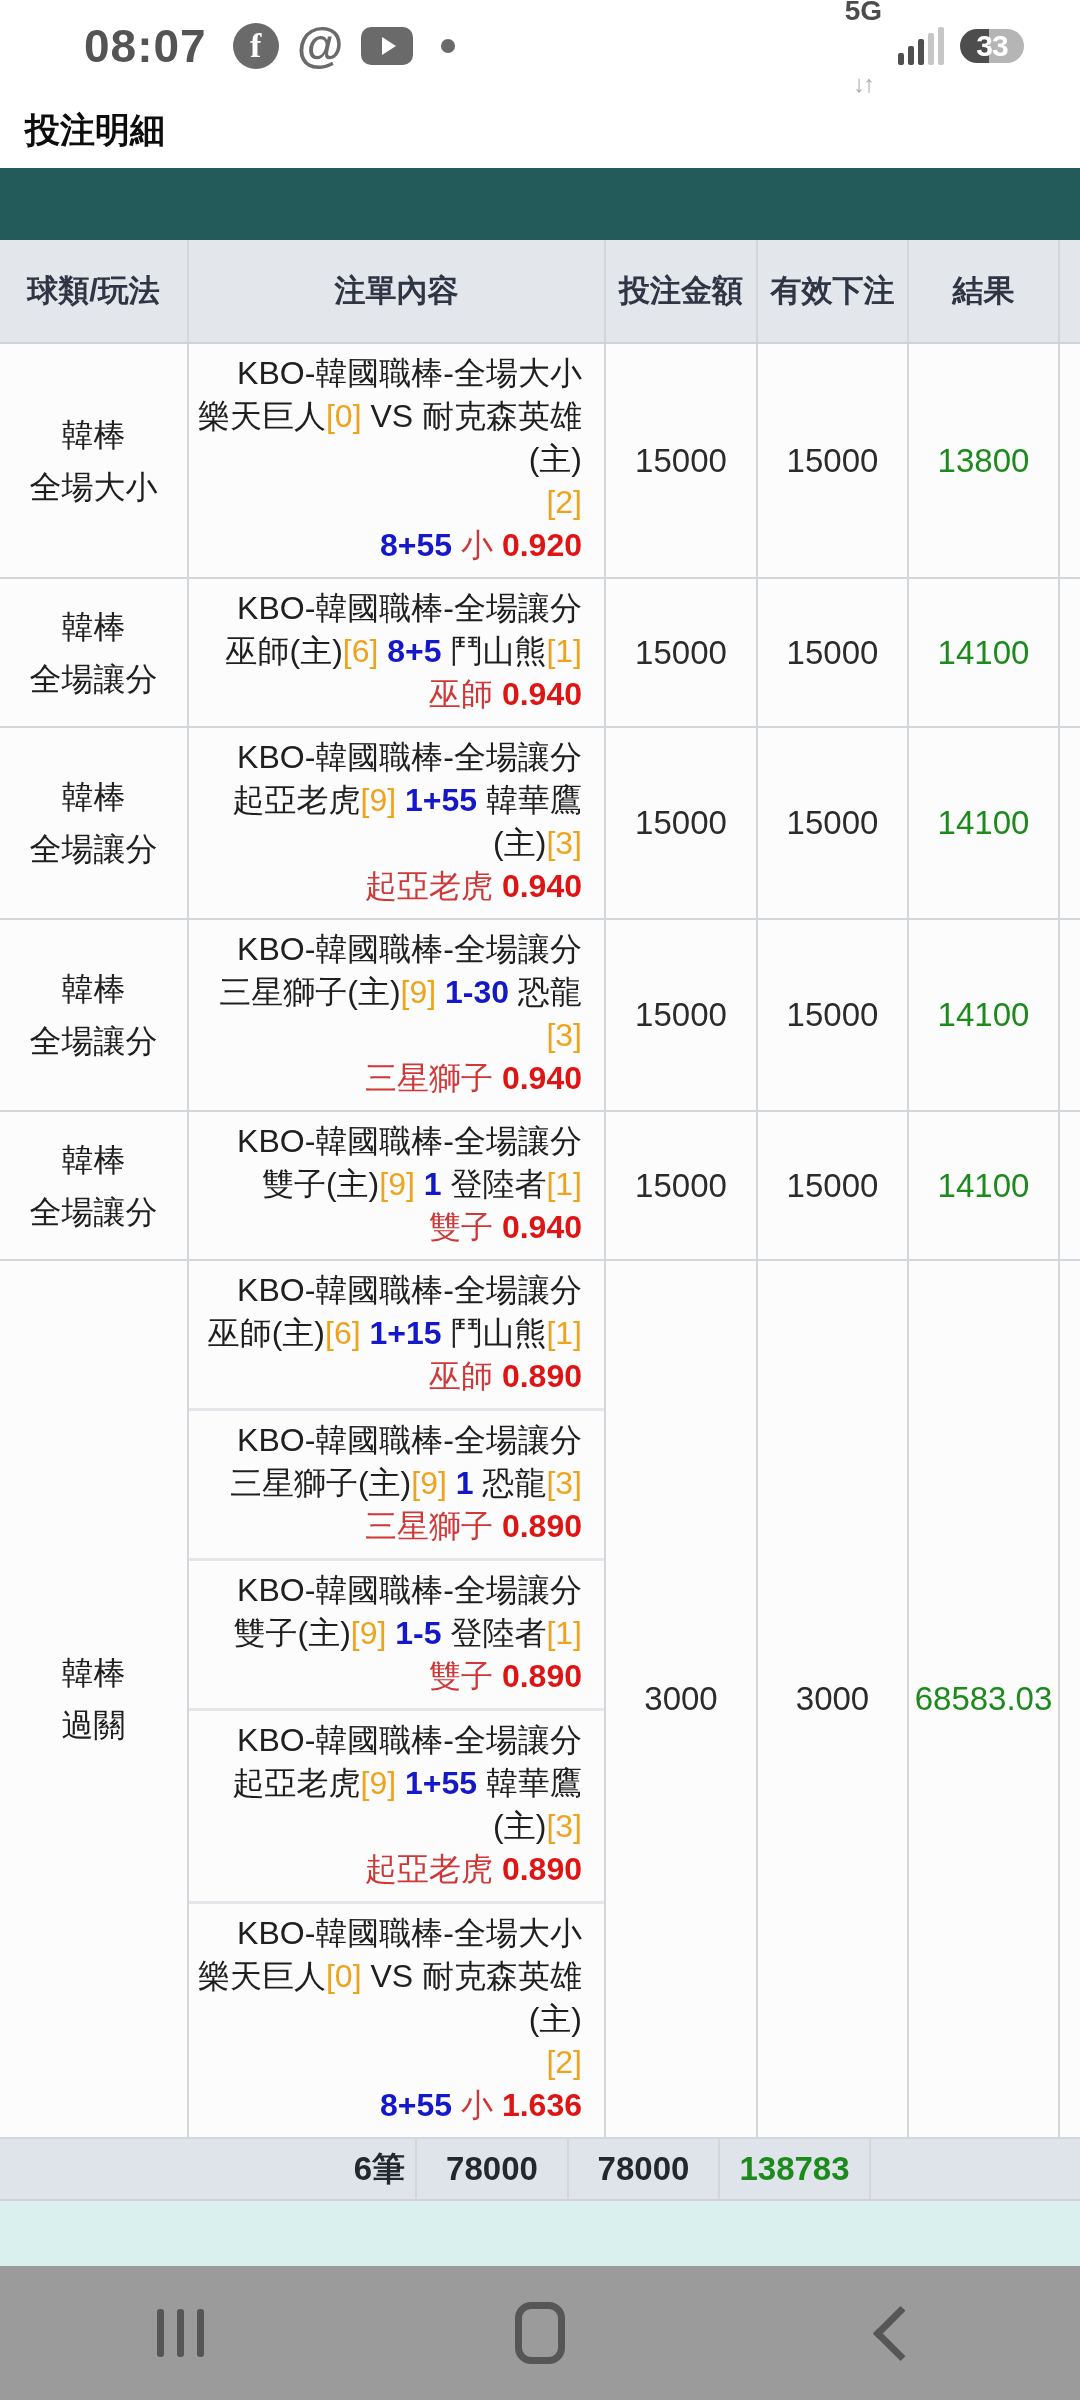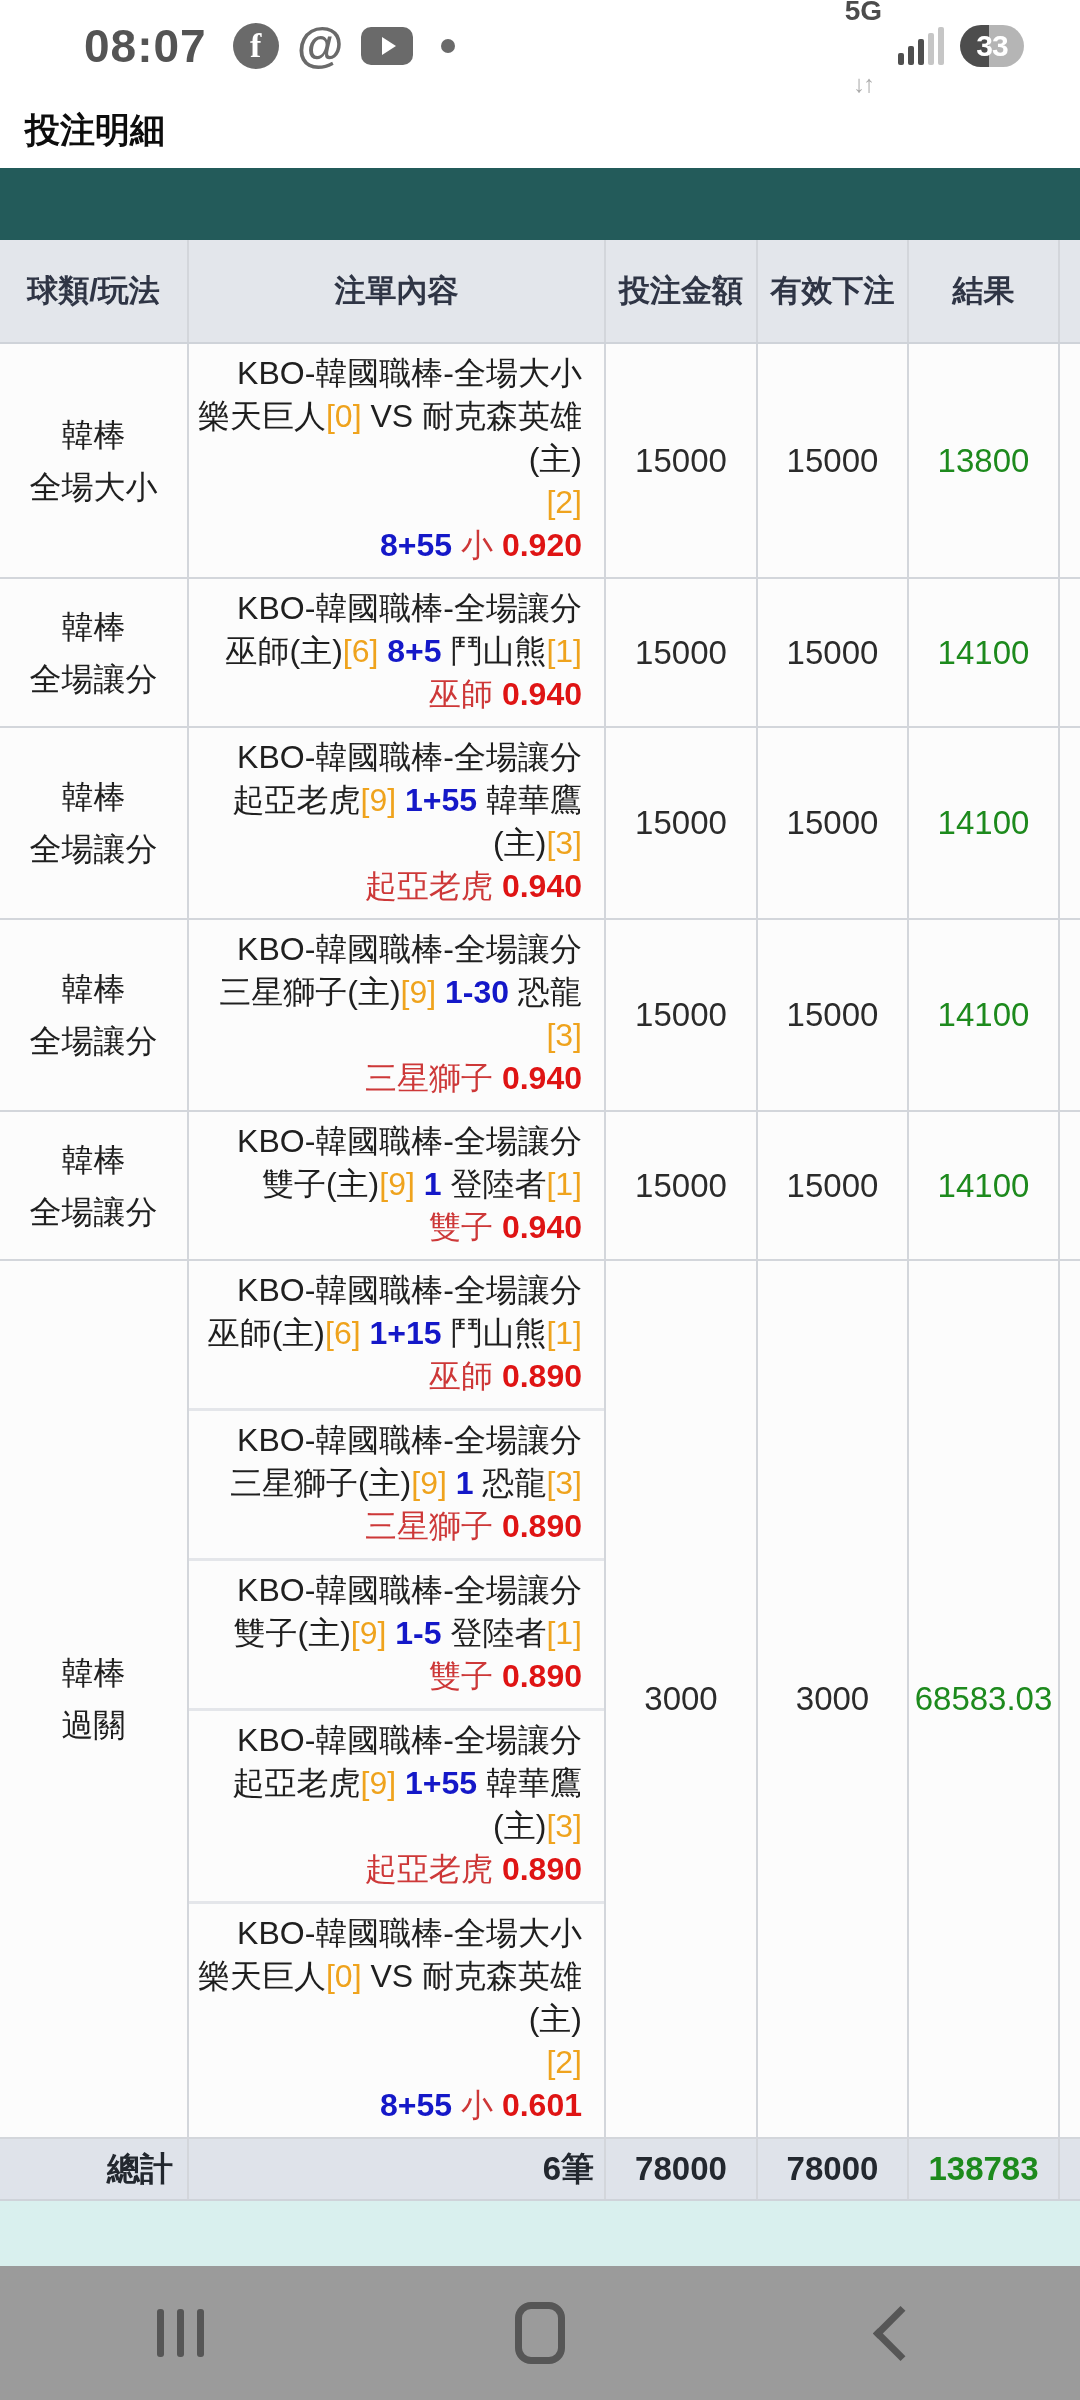--- a/index.html
+++ b/index.html
@@ -20,21 +20,21 @@
   .yt-rect{width:52px;height:38px;border-radius:10px;background:#6a6a6a;display:flex;align-items:center;justify-content:center;}
   .yt-tri{width:0;height:0;border-left:14px solid #ffffff;border-top:9px solid transparent;border-bottom:9px solid transparent;margin-left:3px;}
   .sb-dot{width:14px;height:14px;border-radius:50%;background:#6a6a6a;margin-left:10px;}
   .sb-right{margin-left:auto;display:flex;align-items:center;gap:16px;}
   .net5g{display:flex;flex-direction:column;align-items:center;line-height:1;gap:45px;}
   .net5g .g{font-size:28px;font-weight:bold;color:#4c4c4c;}
   .net5g .arrows{font-size:24px;color:#ababab;margin-top:2px;letter-spacing:-2px;}
   .sigbars{display:flex;align-items:flex-end;gap:4px;height:38px;}
   .sigbars span{width:6px;border-radius:2px;background:#4f4f4f;display:block;}
   .sigbars span.lt{background:#c6c6c6;}
-  .battery{width:64px;height:42px;border-radius:21px;
+  .battery{width:64px;height:34px;border-radius:21px;
     background:linear-gradient(90deg,#4d4d4d 0 45%,#b5b5b5 45% 100%);
     display:flex;align-items:center;justify-content:center;
     color:#ffffff;font-size:30px;font-weight:bold;letter-spacing:-1px;}
   
   .titlebar{height:76px;display:flex;align-items:center;padding:0 25px;}
   .page-title{font-size:35px;font-weight:bold;color:#0d0d0d;}
   
   .tealbar{height:72px;background:#235b5a;}
   
   .tbl{width:1080px;}
@@ -227,32 +227,31 @@
           </div>
           <div class="bet bet-sep">
             <div class="bet-line"><span class="seg-k">KBO-韓國職棒-全場讓分</span></div>
             <div class="bet-line"><span class="seg-k">起亞老虎</span><span class="seg-o">[9]</span><span class="seg-b"> 1+55 </span><span class="seg-k">韓華鷹(主)</span><span class="seg-o">[3]</span></div>
             <div class="bet-line"><span class="seg-r">起亞老虎 </span><span class="seg-rb">0.890</span></div>
           </div>
           <div class="bet bet-sep">
             <div class="bet-line"><span class="seg-k">KBO-韓國職棒-全場大小</span></div>
             <div class="bet-line"><span class="seg-k">樂天巨人</span><span class="seg-o">[0]</span><span class="seg-k"> VS 耐克森英雄(主)</span></div>
             <div class="bet-line"><span class="seg-o">[2]</span></div>
-            <div class="bet-line"><span class="seg-b">8+55</span><span class="seg-r"> 小 </span><span class="seg-rb">0.601</span></div>
+            <div class="bet-line"><span class="seg-b">8+55</span><span class="seg-r"> 小 </span><span class="seg-rb">1.636</span></div>
           </div>
         </div>
         <div class="cell w3 c-num">3000</div>
         <div class="cell w4 c-num">3000</div>
         <div class="cell w5 c-num c-result">68583.03</div>
         <div class="cell c-edge"></div>
       </div>
     </div>
 
   <div class="flexrow totals">
-    <div class="cell w1 tt tt-label">總計</div>
     <div class="cell w2 tt tt-count">6筆</div>
     <div class="cell w3 tt tt-center">78000</div>
     <div class="cell w4 tt tt-center">78000</div>
     <div class="cell w5 tt tt-result">138783</div>
     <div class="cell c-edge tt"></div>
   </div>
 </div>
 
 <div class="cyan-area"></div>
 

